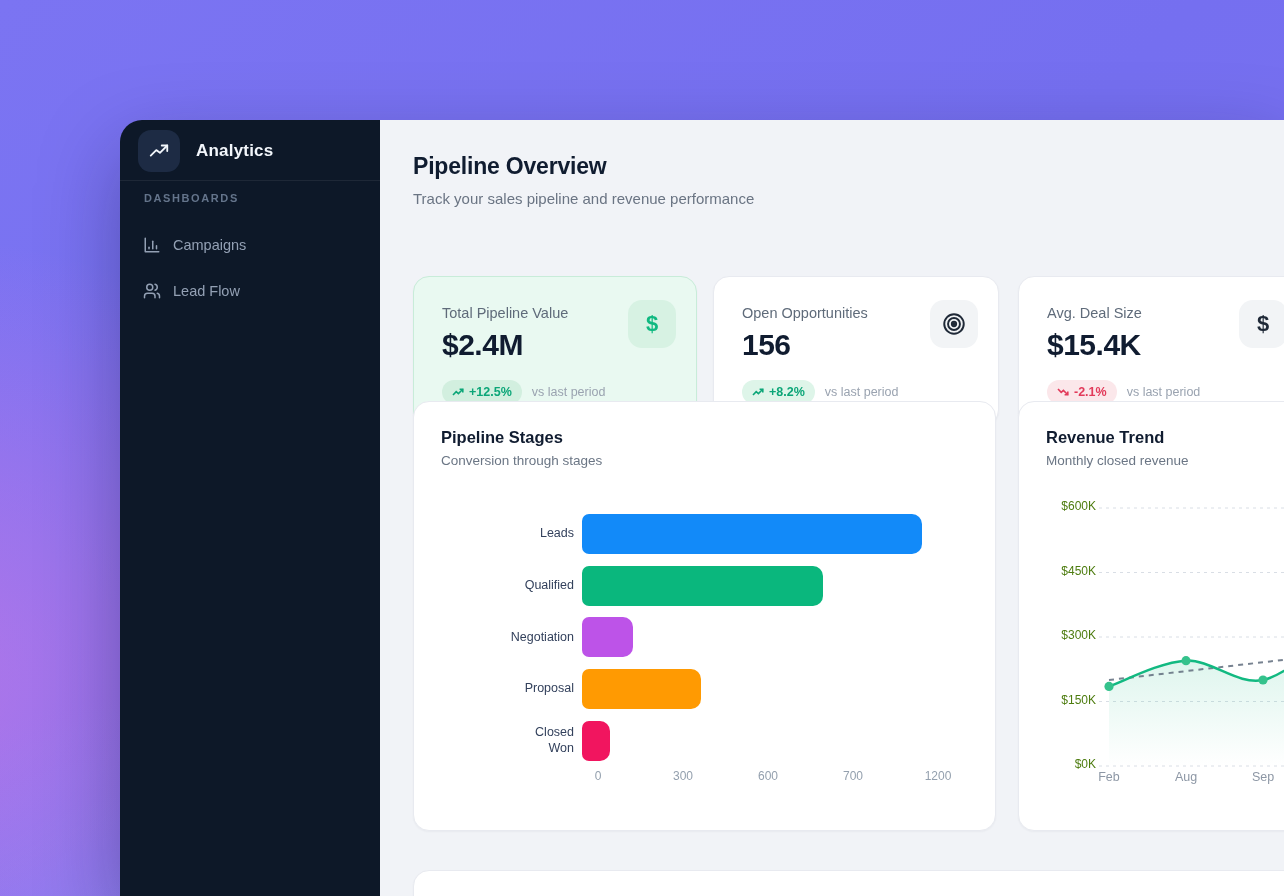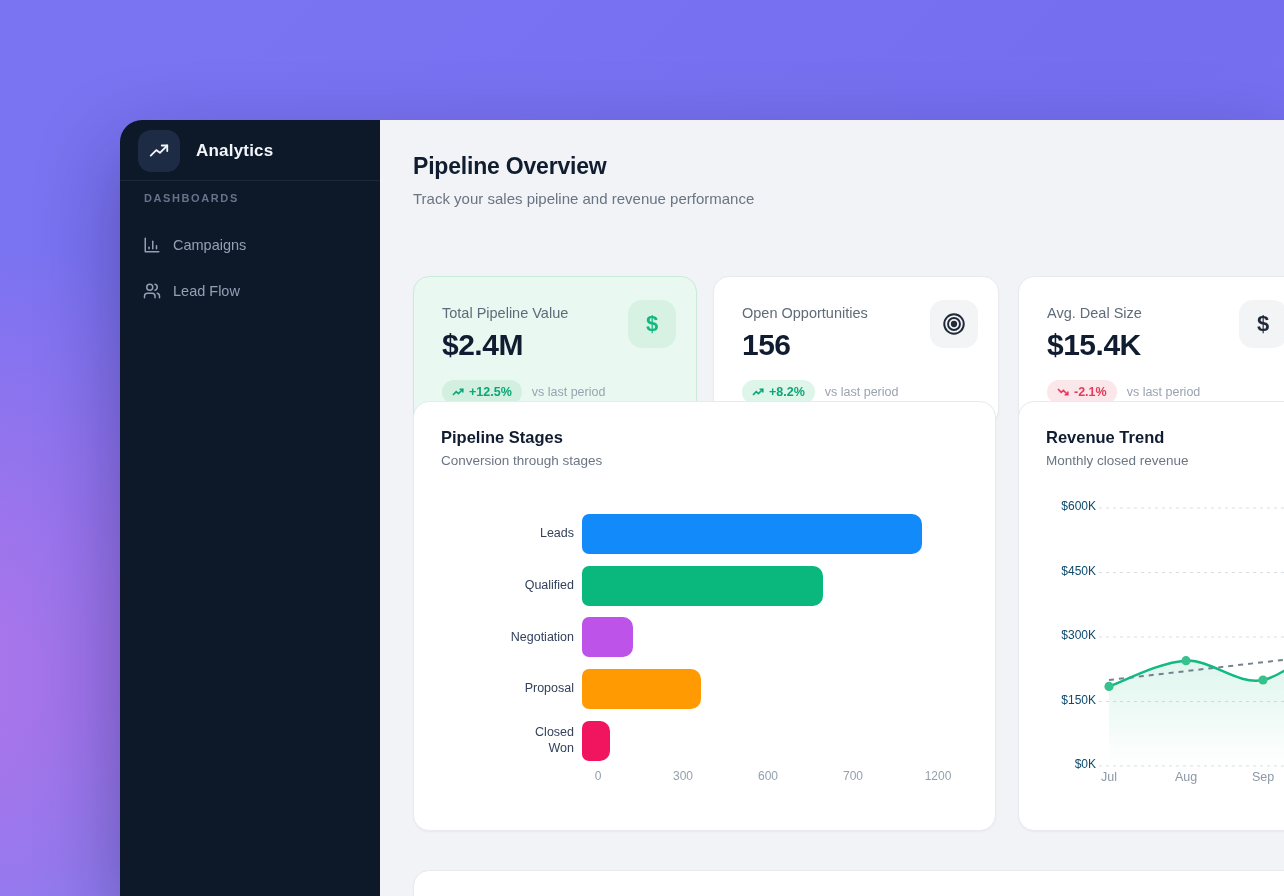--- a/index.html
+++ b/index.html
@@ -69,21 +69,21 @@
   .stage-row { display:flex; align-items:center; height:40px; margin-bottom:11.7px; }
   .stage-label { width:144px; padding-right:8px; text-align:right; color:#33415c; font-size:12.5px; font-weight:500; line-height:1.25; }
   .stage-track { position:relative; width:375px; height:40px; }
   .stage-bar { height:40px; border-radius:7px 10px 10px 7px; }
   .stage-axis { position:absolute; left:184px; top:367px; width:340px; height:16px; }
   .stage-axis span { position:absolute; transform:translateX(-50%); color:#94a0ae; font-size:12px; }
 
   
   .trend-svg { position:absolute; left:80px; top:100px; }
   .trend-yticks { position:absolute; left:18px; top:0; width:59px; height:100%; }
-  .trend-yticks span { position:absolute; right:0; color:#0c4a6e; font-size:12px; }
+  .trend-yticks span { position:absolute; right:0; color:#4d7c0f; font-size:12px; }
   .trend-xticks { position:absolute; left:0; top:0; width:100%; height:100%; pointer-events:none; }
   .trend-xticks span { position:absolute; top:368px; transform:translateX(-50%); color:#8d97a5; font-size:12.5px; }
   .grid-line { stroke:#d9dee5; stroke-width:1; stroke-dasharray:3 4; }
   .trend-dashed { stroke:#5f6c7d; stroke-width:2; stroke-dasharray:5 5; opacity:0.85; fill:none; }
   .revenue-line { stroke:#12b981; stroke-width:2.5; fill:none; stroke-linecap:round; }
   .dot { fill:#35c28c; }
 
   .partial-card { position:absolute; left:33px; top:750px; width:1100px; height:120px; background:#ffffff; border:1px solid #e8eaf0; border-radius:16px; box-shadow:0 1px 2px rgba(16,24,40,0.04); }
 </style>
 </head>
@@ -260,21 +260,21 @@
               </linearGradient>
             </defs>
             <path d="M 10 184.45 C 22.833333333333336 180.14999999999998, 61.33333333333333 159.725, 87 158.65 C 112.66666666666667 157.57500000000002, 138.33333333333334 183.375, 164 178 C 189.66666666666666 172.625, 228.16666666666666 135, 241 126.4 L 241 264 L 10 264 Z" fill="url(#ag)"></path>
             <line x1="10" y1="178" x2="241" y2="151.34" class="trend-dashed"></line>
             <path d="M 10 184.45 C 22.833333333333336 180.14999999999998, 61.33333333333333 159.725, 87 158.65 C 112.66666666666667 157.57500000000002, 138.33333333333334 183.375, 164 178 C 189.66666666666666 172.625, 228.16666666666666 135, 241 126.4" class="revenue-line"></path>
             <circle cx="10" cy="184.45" r="4.6" class="dot"></circle>
             <circle cx="87" cy="158.65" r="4.6" class="dot"></circle>
             <circle cx="164" cy="178" r="4.6" class="dot"></circle>
           </svg>
         <div class="trend-xticks">
-            <span style="left: 90px;">Jul</span>
+            <span style="left: 90px;">Feb</span>
             <span style="left: 167px;">Aug</span>
             <span style="left: 244px;">Sep</span>
           </div>
       </section>
 
       <section class="partial-card"></section>
     </main>
   </div>
 </div>
 

